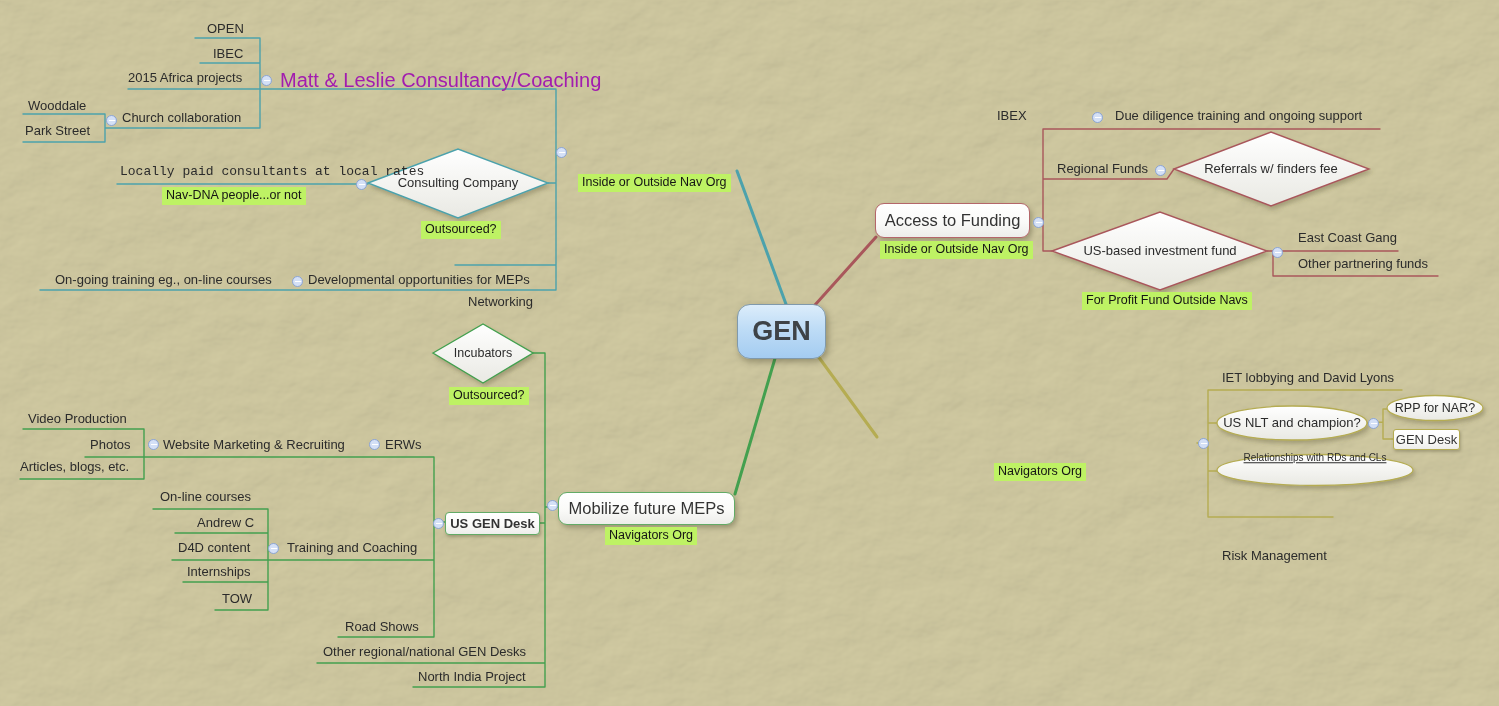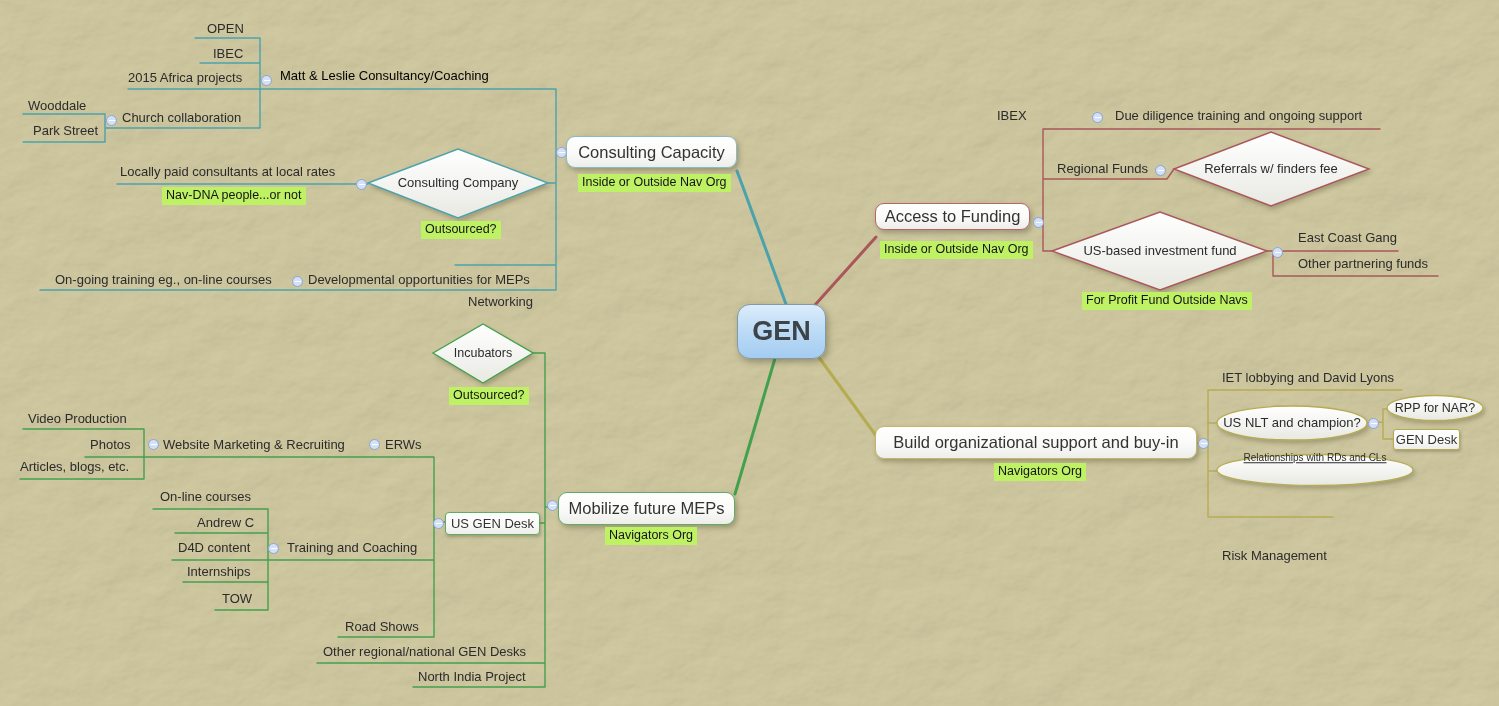--- a/index.html
+++ b/index.html
@@ -1,20 +1,20 @@
 <!DOCTYPE html>
 <html><head>
 <meta charset="utf-8">
 <style>
   html,body{margin:0;padding:0;background:#888;}
   #canvas{position:relative;width:1499px;height:706px;overflow:hidden;
           font-family:"Liberation Sans",sans-serif;background:#c9c29b;}
   .layer{position:absolute;left:0;top:0;}
   .lbl{position:absolute;white-space:nowrap;font-size:13px;color:#2b2b2b;line-height:1.15;}
-  .lbl-lg{font-size:13px;color:#000000;}
+  .lbl-lg{font-size:20px;color:#a21caf;}
   .ctr{transform:translate(-50%,-50%);}
   .callout{position:absolute;white-space:nowrap;background:#bef264;color:#141414;
            font-size:12.5px;padding:1px 4px;line-height:1.25;}
   .box{position:absolute;display:flex;align-items:center;justify-content:center;
        white-space:nowrap;background:linear-gradient(180deg,#ffffff 0%,#fafaf8 55%,#ededea 100%);
        border:1px solid #999;border-radius:9px;font-size:16.5px;color:#333;
        box-shadow:2px 3px 5px rgba(70,65,40,.35);box-sizing:border-box;}
   .box-sm{font-size:13px;border-radius:4px;box-shadow:1px 2px 3px rgba(70,65,40,.3);}
   .gen{background:linear-gradient(180deg,#dcedfb 0%,#bedcf6 45%,#a4ccf1 100%);
        border:1.5px solid #8099ab;border-radius:13px;font-weight:bold;font-size:27px;
@@ -84,49 +84,47 @@
       <polygon points="1174,169 1271,132 1369,169 1271,206" fill="url(#shapeGrad)" stroke="#A9575B" stroke-width="1.4"></polygon>
       <polygon points="1052,251 1160,212 1267,251 1160,290" fill="url(#shapeGrad)" stroke="#A9575B" stroke-width="1.4"></polygon>
       <ellipse cx="1292" cy="423" rx="75" ry="17" fill="url(#shapeGrad)" stroke="#B5AC52" stroke-width="1.3"></ellipse>
       <ellipse cx="1435" cy="408" rx="48" ry="12.5" fill="url(#shapeGrad)" stroke="#B5AC52" stroke-width="1.3"></ellipse>
       <ellipse cx="1315" cy="470" rx="98" ry="15.5" fill="url(#shapeGrad)" stroke="#B5AC52" stroke-width="1.3"></ellipse>
     </g>
   </svg>
 
   <div class="box gen" style="left:737px;top:304px;width:89px;height:55px;">GEN</div>
 
-  <div class="box" style="left:566px;top:136px;width:171px;height:32px;border-color:#86bcc4;">Consulting Capacity</div>
   <div class="callout" style="left:578px;top:174px;">Inside or Outside Nav Org</div>
   <div class="lbl lbl-lg" style="left:280px;top:69px;">Matt &amp; Leslie Consultancy/Coaching</div>
   <div class="lbl" style="left:207px;top:22px;">OPEN</div>
   <div class="lbl" style="left:213px;top:47px;">IBEC</div>
   <div class="lbl" style="left:128px;top:71px;">2015 Africa projects</div>
   <div class="lbl" style="left:122px;top:111px;">Church collaboration</div>
   <div class="lbl" style="left:28px;top:99px;">Wooddale</div>
-  <div class="lbl" style="left:25px;top:124px;margin-left:8px;">Park Street</div>
-  <div class="lbl" style="left:120px;top:165px;">Locally paid consultants at local rates</div>
+  <div class="lbl" style="left:25px;top:124px;">Park Street</div>
+  <div class="lbl" style="left:120px;top:165px;font-family:Liberation Mono, monospace;">Locally paid consultants at local rates</div>
   <div class="callout" style="left:162px;top:187px;">Nav-DNA people...or not</div>
   <div class="lbl ctr" style="left:458px;top:183px;">Consulting Company</div>
   <div class="callout" style="left:421px;top:221px;">Outsourced?</div>
   <div class="lbl" style="left:468px;top:247px;margin-top:48px;">Networking</div>
   <div class="lbl" style="left:55px;top:273px;">On-going training eg., on-line courses</div>
   <div class="lbl" style="left:308px;top:273px;">Developmental opportunities for MEPs</div>
 
-  <div class="box" style="left:875px;top:203px;width:155px;height:27px;border-color:#b4666a;">Access to Funding</div>
+  <div class="box" style="left:875px;top:203px;width:155px;height:35px;border-color:#b4666a;">Access to Funding</div>
   <div class="callout" style="left:880px;top:241px;">Inside or Outside Nav Org</div>
   <div class="lbl" style="left:997px;top:109px;">IBEX</div>
   <div class="lbl" style="left:1115px;top:109px;">Due diligence training and ongoing support</div>
   <div class="lbl" style="left:1057px;top:162px;">Regional Funds</div>
   <div class="lbl ctr" style="left:1271px;top:169px;">Referrals w/ finders fee</div>
   <div class="lbl ctr" style="left:1160px;top:251px;">US-based investment fund</div>
   <div class="callout" style="left:1082px;top:292px;">For Profit Fund Outside Navs</div>
   <div class="lbl" style="left:1298px;top:231px;">East Coast Gang</div>
   <div class="lbl" style="left:1298px;top:257px;">Other partnering funds</div>
 
-  <div class="box" style="left:875px;top:426px;width:322px;height:33px;border-color:#c3b765;">Build organizational support and buy-in</div>
   <div class="callout" style="left:994px;top:463px;">Navigators Org</div>
   <div class="lbl" style="left:1222px;top:371px;">IET lobbying and David Lyons</div>
   <div class="lbl ctr" style="left:1292px;top:423px;">US NLT and champion?</div>
   <div class="lbl ctr" style="left:1435px;top:408px;font-size:12.5px;">RPP for NAR?</div>
   <div class="box box-sm" style="left:1393px;top:429px;width:67px;height:21px;border-color:#b5ac52;border-radius:3px;">GEN Desk</div>
   <div class="lbl ctr" style="left:1315px;top:458px;font-size:10px;text-decoration:underline;">Relationships with RDs and CLs</div>
   <div class="lbl" style="left:1222px;top:516px;margin-top:33px;">Risk Management</div>
 
   <div class="box" style="left:558px;top:492px;width:177px;height:33px;border-color:#62ab66;">Mobilize future MEPs</div>
   <div class="callout" style="left:605px;top:527px;">Navigators Org</div>
@@ -136,21 +134,21 @@
   <div class="lbl" style="left:90px;top:438px;">Photos</div>
   <div class="lbl" style="left:20px;top:460px;">Articles, blogs, etc.</div>
   <div class="lbl" style="left:163px;top:438px;">Website Marketing &amp; Recruiting</div>
   <div class="lbl" style="left:385px;top:438px;">ERWs</div>
   <div class="lbl" style="left:160px;top:490px;">On-line courses</div>
   <div class="lbl" style="left:197px;top:516px;">Andrew C</div>
   <div class="lbl" style="left:178px;top:541px;">D4D content</div>
   <div class="lbl" style="left:187px;top:565px;">Internships</div>
   <div class="lbl" style="left:222px;top:592px;">TOW</div>
   <div class="lbl" style="left:287px;top:541px;">Training and Coaching</div>
-  <div class="box box-sm" style="left:445px;top:512px;width:95px;height:23px;border-color:#62ab66;">US GEN Desk</div>
+  <div class="box box-sm" style="left:445px;top:512px;width:95px;height:23px;border-color:#62ab66;font-weight:bold;">US GEN Desk</div>
   <div class="lbl" style="left:345px;top:620px;">Road Shows</div>
   <div class="lbl" style="left:323px;top:645px;">Other regional/national GEN Desks</div>
   <div class="lbl" style="left:418px;top:670px;">North India Project</div>
 
   <div class="cicon" style="left:261px;top:75px;"></div>
   <div class="cicon" style="left:106px;top:115px;"></div>
   <div class="cicon" style="left:356px;top:179px;"></div>
   <div class="cicon" style="left:292px;top:276px;"></div>
   <div class="cicon" style="left:556px;top:147px;"></div>
   <div class="cicon" style="left:1092px;top:112px;"></div>

